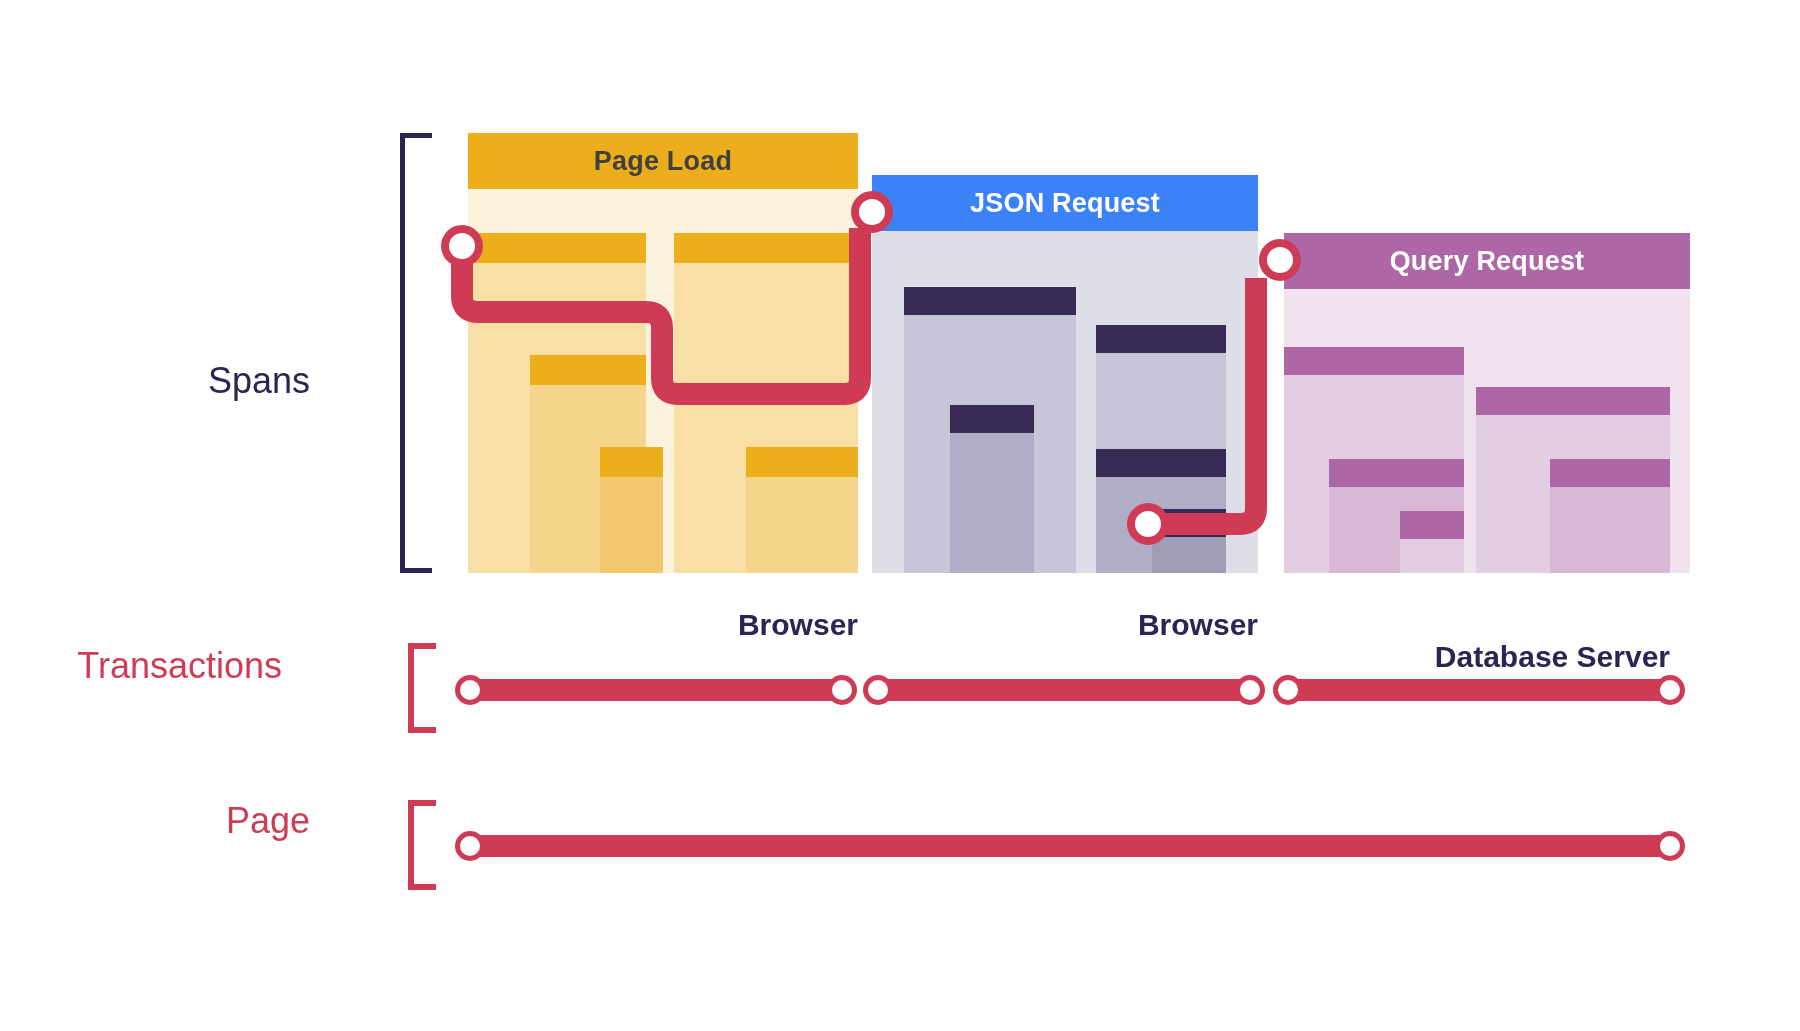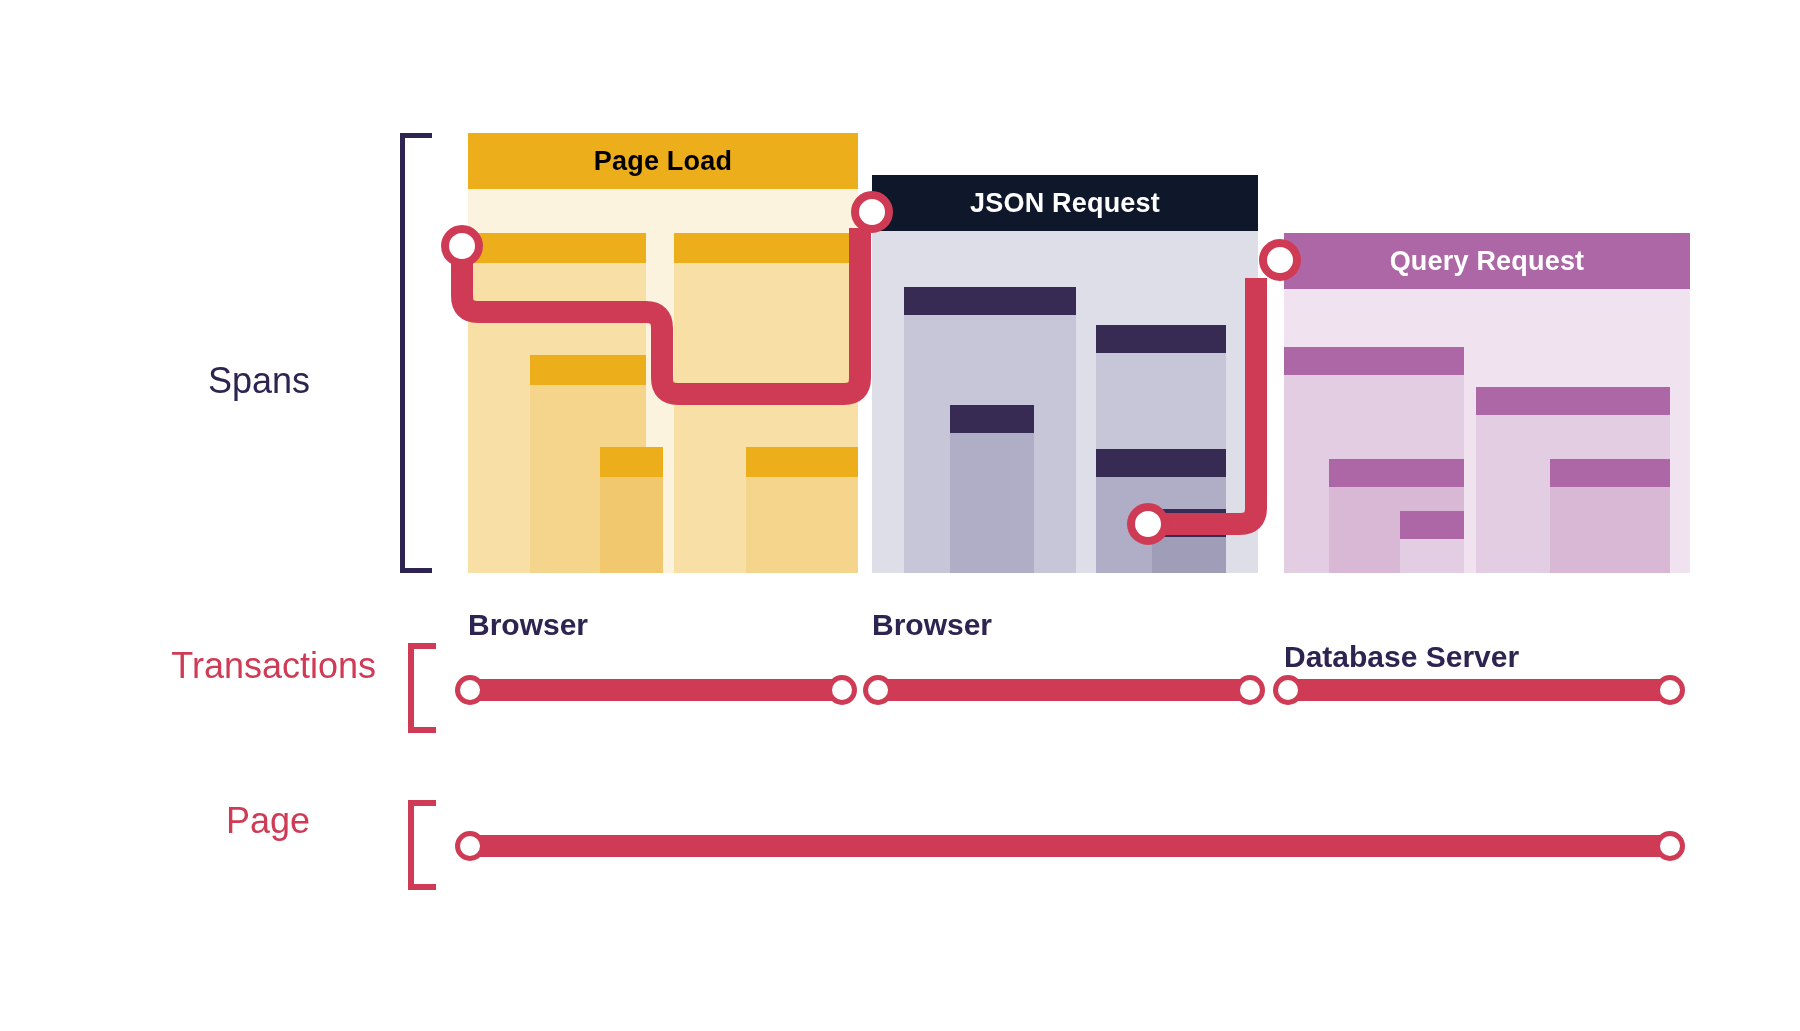--- a/index.html
+++ b/index.html
@@ -4,65 +4,65 @@
 <style>
   html,body{margin:0;padding:0;background:#ffffff;}
   body{width:1800px;height:1031px;position:relative;overflow:hidden;
        font-family:"Liberation Sans","DejaVu Sans",sans-serif;}
 
   .canvas{position:absolute;inset:0;}
 
   
   .row-label{position:absolute;font-weight:normal;white-space:nowrap;text-align:right;}
   #label-spans{right:1490px;top:360px;font-size:36px;color:#2E2451;}
-  #label-transactions{right:1424px;top:645px;font-size:36px;color:#CF3B54;}
+  #label-transactions{right:1518px;top:645px;font-size:36px;color:#CF3B54;}
   #label-trace{right:1490px;top:800px;font-size:36px;color:#CF3B54;}
 
   
   .bracket{position:absolute;box-sizing:border-box;border-style:solid;border-right:none;}
   #bracket-spans{left:400px;top:133px;width:32px;height:440px;border-width:5px;border-color:#2E2451;}
   #bracket-transactions{left:408px;top:643px;width:28px;height:90px;border-width:6px;border-color:#CF3B54;}
   #bracket-trace{left:408px;top:800px;width:28px;height:90px;border-width:6px;border-color:#CF3B54;}
 
   
   .service{position:absolute;}
   .svc-header{position:absolute;left:0;top:0;width:100%;height:56px;
               display:flex;align-items:center;justify-content:center;
               font-size:27px;font-weight:bold;letter-spacing:.2px;}
   .svc-body{position:absolute;left:0;top:56px;width:100%;}
   .span-bar{position:absolute;}
   .span-bar .cap{position:absolute;left:0;top:0;width:100%;}
   .span-bar .stem{position:absolute;left:0;width:100%;}
 
   
   #svc-browser{left:468px;top:133px;width:390px;height:440px;}
-  #svc-browser .svc-header{background:#EDAE1C;color:#000000;}
+  #svc-browser .svc-header{background:#EDAE1C;color:#404040;}
   #svc-browser .svc-body{background:#FBF3DE;height:384px;}
 
   #svc-backend{left:872px;top:175px;width:386px;height:398px;}
-  #svc-backend .svc-header{background:#0f172a;color:#ffffff;}
+  #svc-backend .svc-header{background:#3b82f6;color:#ffffff;}
   #svc-backend .svc-body{background:#DEDEE8;height:342px;}
 
   #svc-database{left:1284px;top:233px;width:386px;height:340px;padding-left:20px;}
   #svc-database .svc-header{background:#AE67A6;color:#ffffff;}
   #svc-database .svc-body{background:#F0E3EF;height:284px;}
 
   
   .timeline{position:absolute;height:22px;background:#CF3B54;border-radius:2px;}
   .node{position:absolute;width:30px;height:30px;border-radius:50%;
         background:#ffffff;border:5px solid #CF3B54;box-sizing:border-box;}
 
   
   #connector-svg{position:absolute;left:0;top:0;width:1800px;height:1031px;pointer-events:none;}
   .conn-path{fill:none;stroke:#CF3B54;stroke-width:22;stroke-linecap:butt;stroke-linejoin:round;}
   .conn-node{fill:#ffffff;stroke:#CF3B54;stroke-width:8;}
 
   
   .svc-caption{position:absolute;font-size:30px;font-weight:bold;color:#2E2451;
-               text-align:left;white-space:nowrap;}
+               text-align:right;white-space:nowrap;}
 </style>
 </head>
 <body>
 
 <div class="canvas">
 
   <div class="row-label" id="label-spans">Spans</div>
   <div class="row-label" id="label-transactions">Transactions</div>
   <div class="row-label" id="label-trace">Page</div>
 

